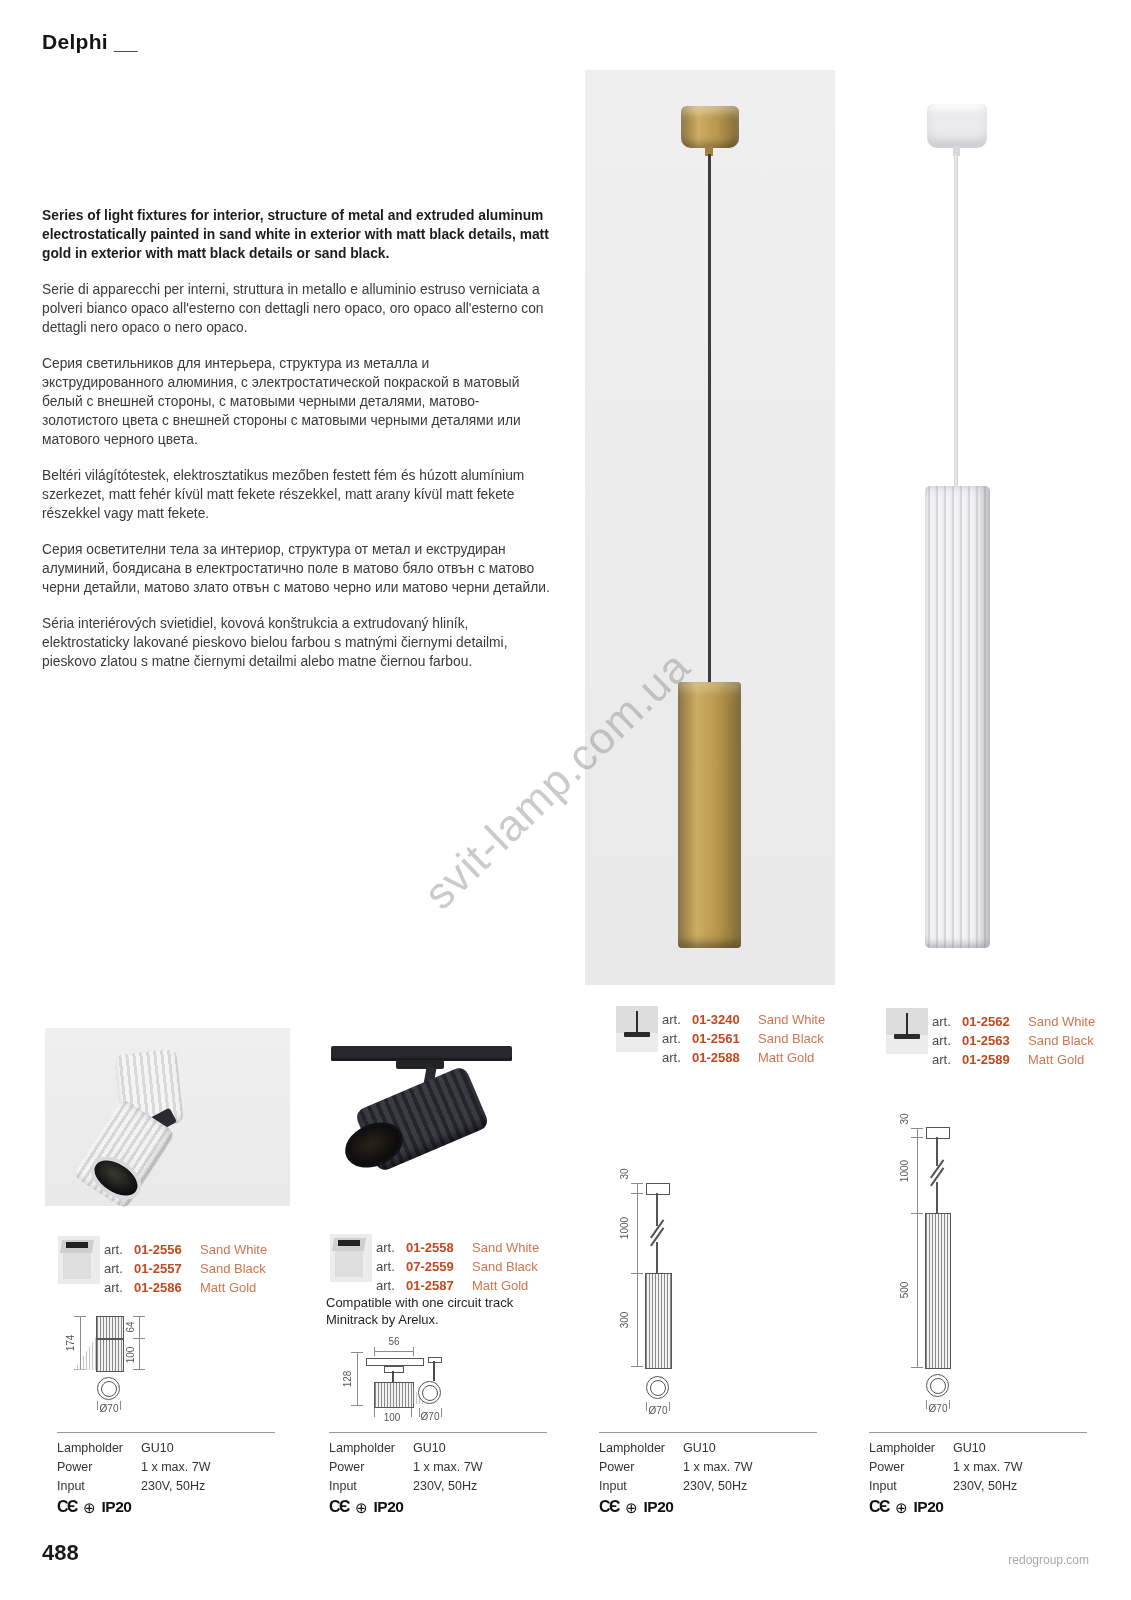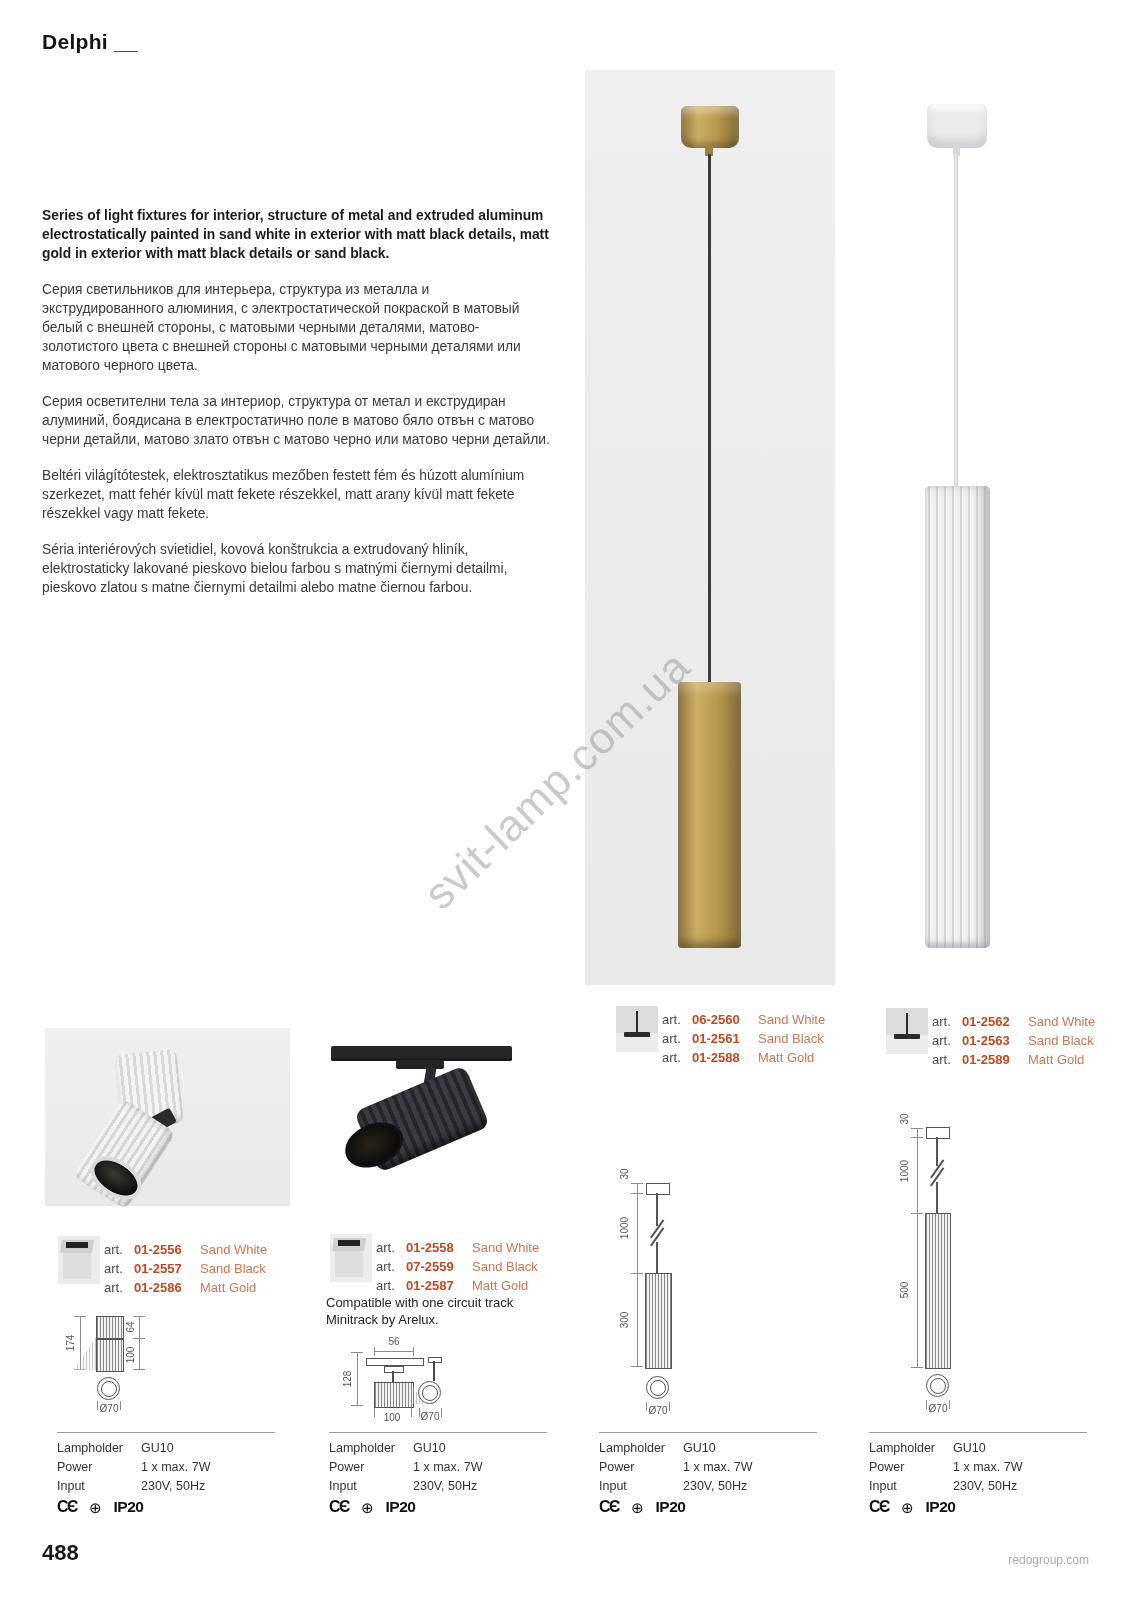--- a/index.html
+++ b/index.html
@@ -44,21 +44,21 @@
   .outline{position:absolute;border:1px solid #555;background:#fff;}
   .ring{position:absolute;width:23px;height:23px;border:1.5px solid #555;border-radius:50%;box-sizing:border-box;}
   .ring::after{content:"";position:absolute;inset:2.5px;border:1.1px solid #555;border-radius:50%;}
   .brkline{position:absolute;width:22px;height:1.5px;background:#555;transform:rotate(-55deg);}
   .brkgap{position:absolute;width:8px;height:16px;background:#fff;}
   
   .spec{position:absolute;width:218px;font-size:12.5px;color:#333;}
   .spec-line{border-top:1px solid #9a9a9a;margin-bottom:5px;}
   .spec-row{display:flex;align-items:center;height:19px;}
   .spec-label{width:84px;}
-  .certrow{display:flex;align-items:center;gap:12px;margin-top:3px;color:#111;}
+  .certrow{display:flex;align-items:center;gap:6px;margin-top:3px;color:#111;}
   .ce{font-size:16px;font-weight:700;letter-spacing:-1.5px;}
   .cert{font-size:15px;line-height:15px;}
   .ip{font-size:15.5px;font-weight:700;letter-spacing:-.5px;}
   
   .pagenum{position:absolute;left:42px;top:1540px;font-size:22px;font-weight:700;color:#191919;}
   .site{position:absolute;right:42px;top:1553px;font-size:12px;color:#a9a9a9;}
   
   .watermark{position:absolute;left:352px;top:755px;width:410px;text-align:center;font-size:44px;
              color:#9b9b9b;opacity:.52;transform:rotate(-44deg);letter-spacing:1px;z-index:50;pointer-events:none;}
   
@@ -66,23 +66,24 @@
 </style>
 </head>
 <body>
 
 <div id="page">
 
   <div class="brand">Delphi __</div>
 
   <div class="intro">
     <p class="lead">Series of light fixtures for interior, structure of metal and extruded aluminum electrostatically painted in sand white in exterior with matt black details, matt gold in exterior with matt black details or sand black.</p>
+    <p>Serie di apparecchi per interni, struttura in metallo e alluminio estruso verniciata a polveri bianco opaco all'esterno con dettagli nero opaco, oro opaco all'esterno con dettagli nero opaco o nero opaco.</p>
     <p>Серия светильников для интерьера, структура из металла и экструдированного алюминия, с электростатической покраской в матовый белый с внешней стороны, с матовыми черными деталями, матово-золотистого цвета с внешней стороны с матовыми черными деталями или матового черного цвета.</p>
+    <p>Beltéri világítótestek, elektrosztatikus mezőben festett fém és húzott alumínium szerkezet, matt fehér kívül matt fekete részekkel, matt arany kívül matt fekete részekkel vagy matt fekete.</p>
     <p>Серия осветителни тела за интериор, структура от метал и екструдиран алуминий, боядисана в електростатично поле в матово бяло отвън с матово черни детайли, матово злато отвън с матово черно или матово черни детайли.</p>
-    <p>Beltéri világítótestek, elektrosztatikus mezőben festett fém és húzott alumínium szerkezet, matt fehér kívül matt fekete részekkel, matt arany kívül matt fekete részekkel vagy matt fekete.</p>
     <p>Séria interiérových svietidiel, kovová konštrukcia a extrudovaný hliník, elektrostaticky lakované pieskovo bielou farbou s matnými čiernymi detailmi, pieskovo zlatou s matne čiernymi detailmi alebo matne čiernou farbou.</p>
   </div>
 
   <div class="panel" style="left:585px;top:70px;width:250px;height:915px;">
     <div class="abs gold-grad" style="left:96px;top:36px;width:58px;height:42px;border-radius:6px 6px 10px 10px;box-shadow:inset 0 7px 7px rgba(255,255,255,.35), inset 0 -5px 7px rgba(0,0,0,.28);"></div>
     <div class="abs" style="left:120px;top:76px;width:8px;height:10px;background:#a0813f;"></div>
     <div class="abs" style="left:123px;top:84px;width:2.5px;height:528px;background:#3c3c40;"></div>
     <div class="abs gold-grad" style="left:93px;top:612px;width:63px;height:266px;border-radius:4px;box-shadow:inset 0 8px 10px rgba(255,255,255,.25), inset 0 -6px 8px rgba(0,0,0,.35);"></div>
   </div>
 
@@ -109,21 +110,21 @@
   </div>
 
   <div class="artblock" style="left:616px;top:1006px;">
     <div class="thumb">
         <div class="pin"></div>
         <div class="bar"></div>
       </div>
     <div class="art-rows">
       <div class="art-row">
         <span class="art-label">art.</span>
-        <span class="art-code">06-2560</span>
+        <span class="art-code">01-3240</span>
         <span class="art-finish">Sand White</span>
       </div>
       <div class="art-row">
         <span class="art-label">art.</span>
         <span class="art-code">01-2561</span>
         <span class="art-finish">Sand Black</span>
       </div>
       <div class="art-row">
         <span class="art-label">art.</span>
         <span class="art-code">01-2588</span>

